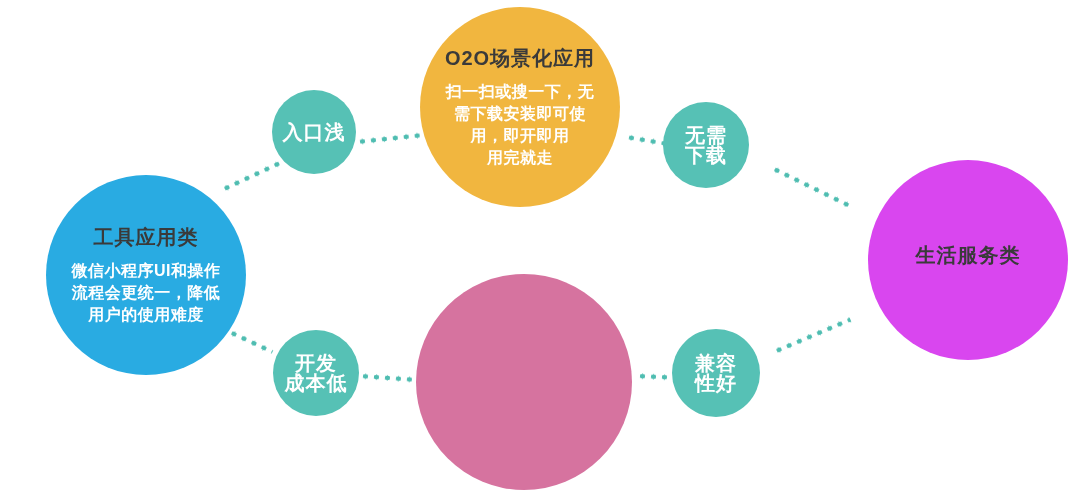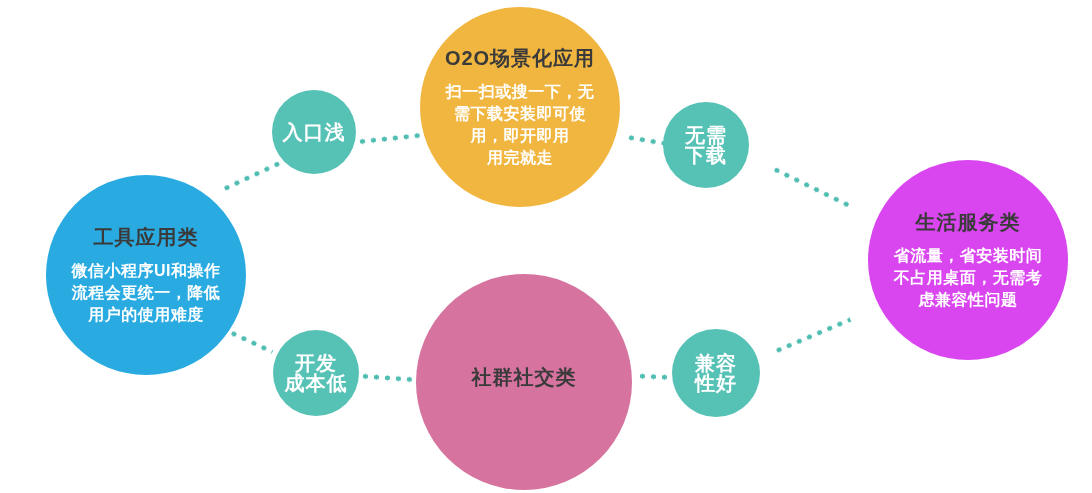--- a/index.html
+++ b/index.html
@@ -102,27 +102,23 @@
 
   <div class="bubble b-tool">
     <div class="title">工具应用类</div>
     <div class="body">微信小程序UI和操作
 流程会更统一，降低
 用户的使用难度</div>
   </div>
 
   <div class="bubble b-life">
     <div class="title">生活服务类</div>
-    <div class="body">省流量，省安装时间
-不占用桌面，无需考
-虑兼容性问题</div>
   </div>
 
   <div class="bubble b-social">
-    <div class="title">社群社交类</div>
   </div>
 
   <div class="bubble small s-entry">
     <div class="label">入口浅</div>
   </div>
 
   <div class="bubble small s-nodl">
     <div class="label">无需
 下载</div>
   </div>

